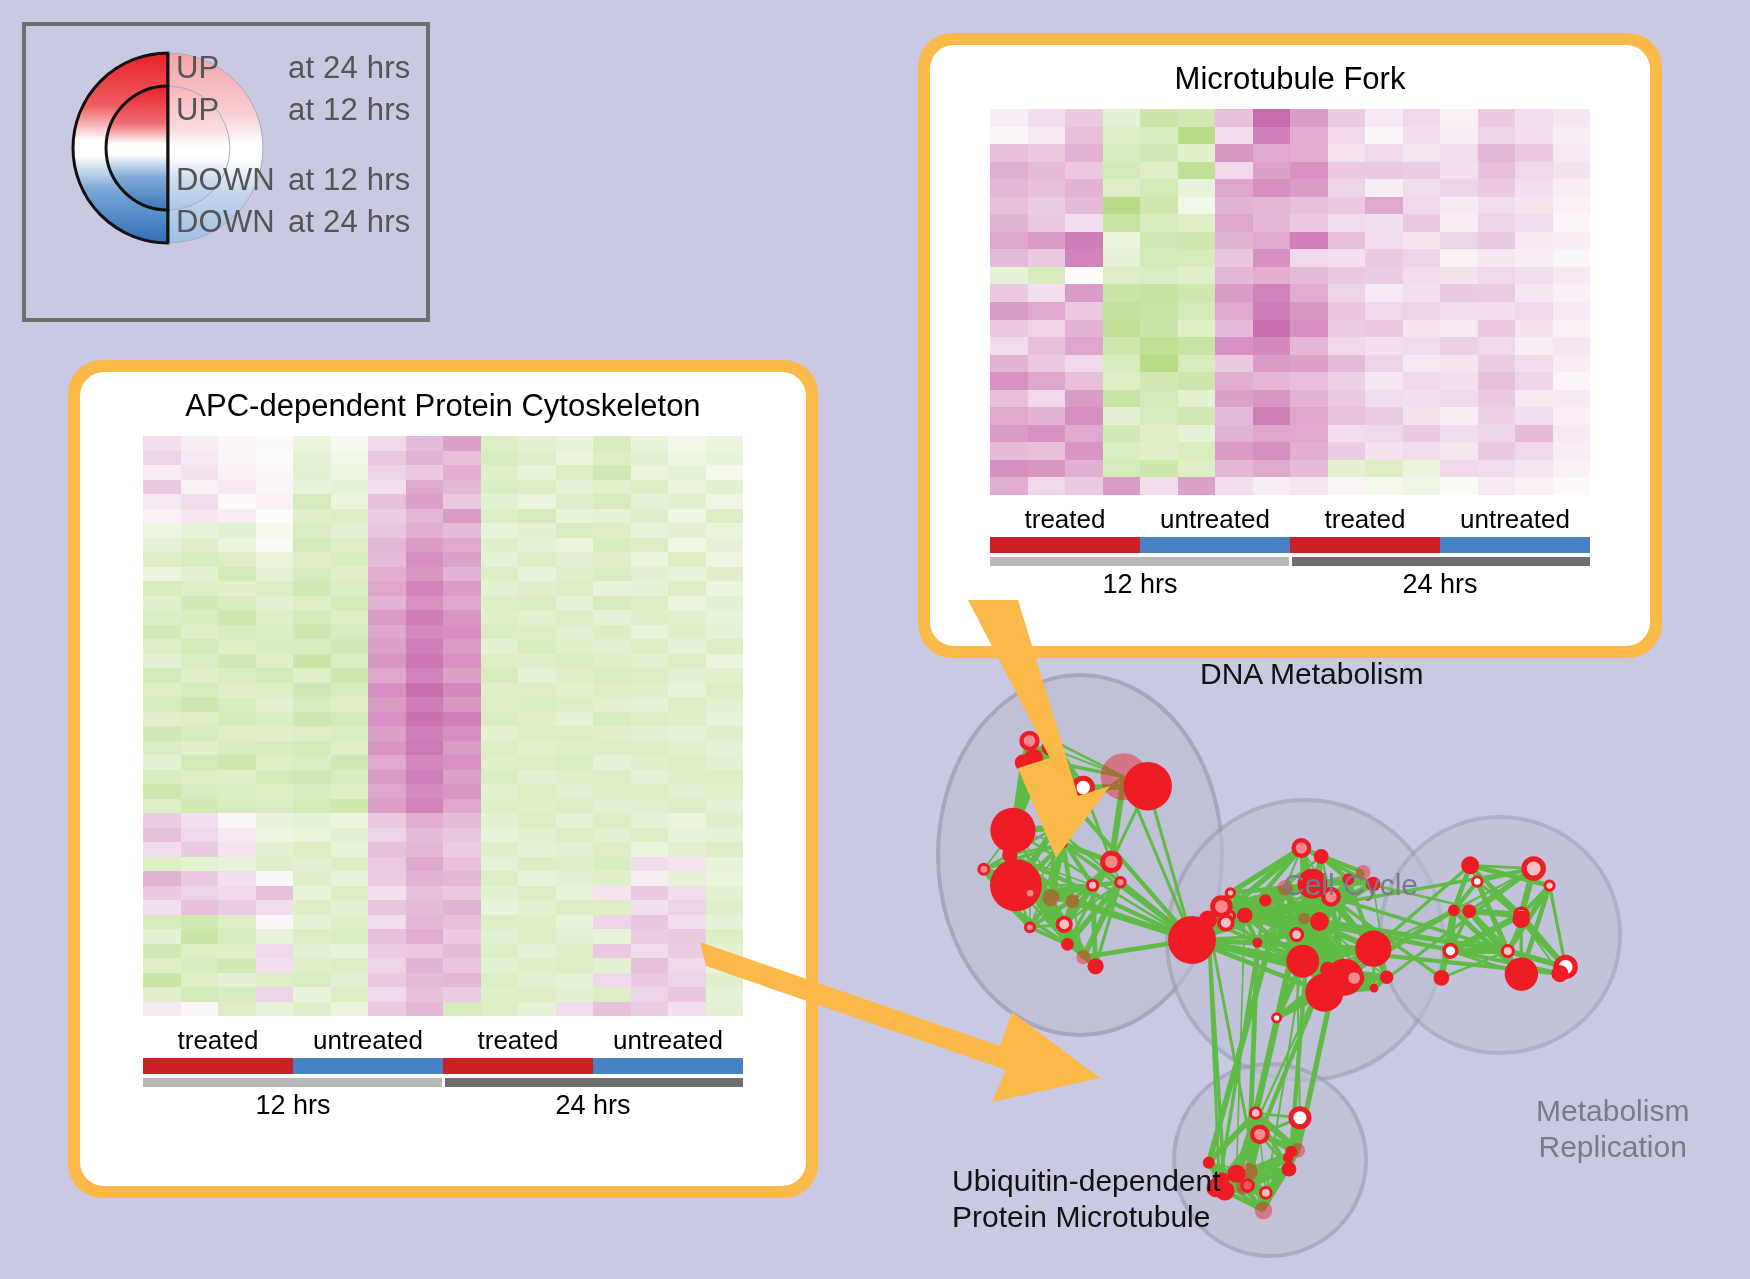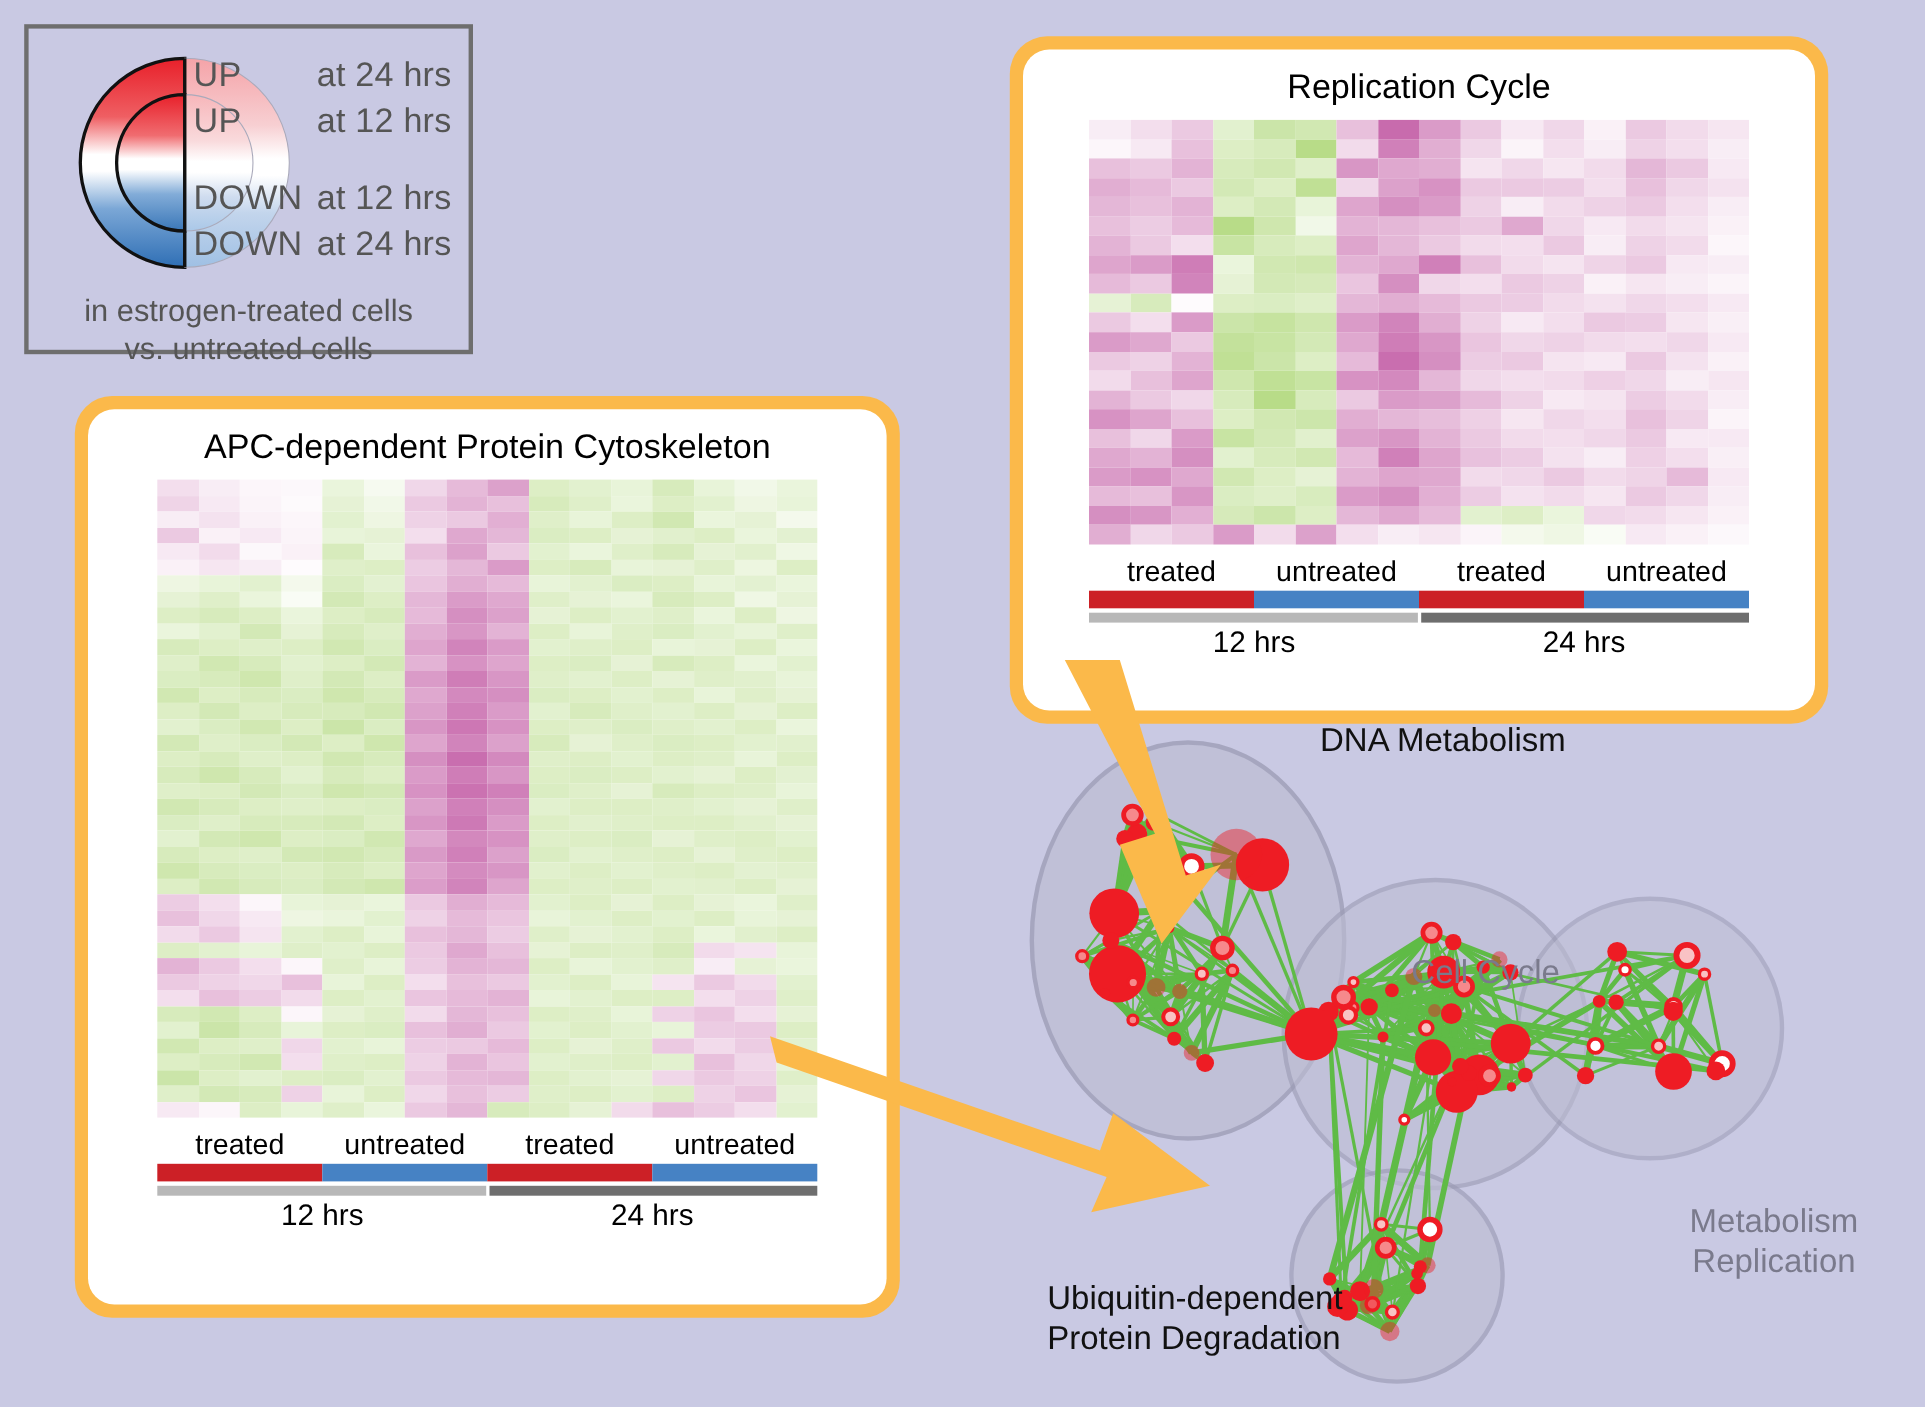--- a/index.html
+++ b/index.html
@@ -143,30 +143,26 @@
       <div class="keyrow">
         <span class="w w1">DOWN</span>
         <span class="w w2">at 12 hrs</span>
       </div>
       <div class="keyrow">
         <span class="w w1">DOWN</span>
         <span class="w w2">at 24 hrs</span>
       </div>
     </div>
 
-    <div id="keyfoot">
-      <div>in estrogen-treated cells</div>
-      <div>vs. untreated cells</div>
-    </div>
   </div>
 
 
   <div class="panel" id="panel-rf">
     <div class="card">
-      <div class="ptitle">Replication Cycle</div>
+      <div class="ptitle">Microtubule Fork</div>
       <div class="hmwrap">
         <div class="heatmap" id="hm-rf" style="width: 600px; height: 386px; grid-template-columns: repeat(16, 1fr); grid-template-rows: repeat(22, 1fr);">
             <div style="background: rgb(248, 237, 245);"></div>
             <div style="background: rgb(243, 222, 237);"></div>
             <div style="background: rgb(235, 201, 225);"></div>
             <div style="background: rgb(226, 241, 207);"></div>
             <div style="background: rgb(203, 229, 169);"></div>
             <div style="background: rgb(209, 232, 178);"></div>
             <div style="background: rgb(232, 192, 220);"></div>
             <div style="background: rgb(200, 107, 173);"></div>
@@ -1763,16 +1759,16 @@
   </div>
   <div class="nlabel" id="lbl-cc">
     <span>Cell Cycle</span>
   </div>
   <div class="nlabel" id="lbl-mt">
     <span>Metabolism</span><br>
     <span>Replication</span>
   </div>
   <div class="nlabel" id="lbl-ub">
     <span>Ubiquitin-dependent</span><br>
-    <span>Protein Degradation</span>
+    <span>Protein Microtubule</span>
   </div>
 
 </div>
 
 </body></html>

